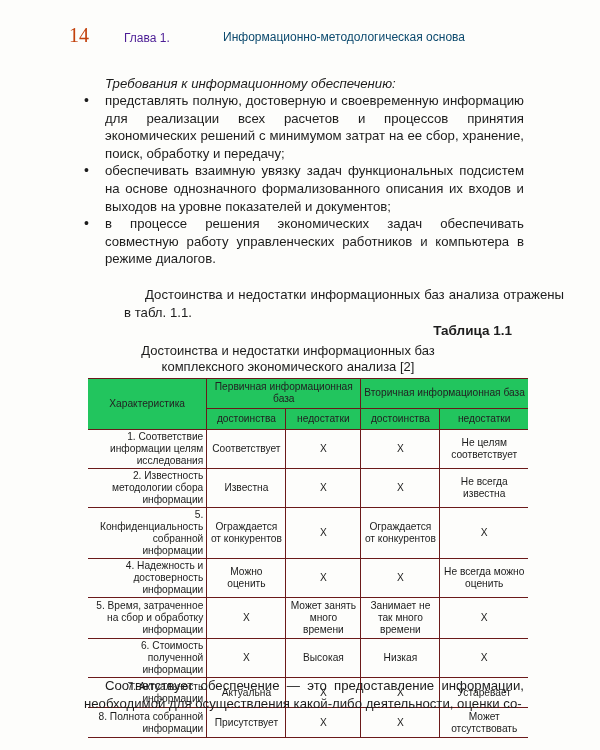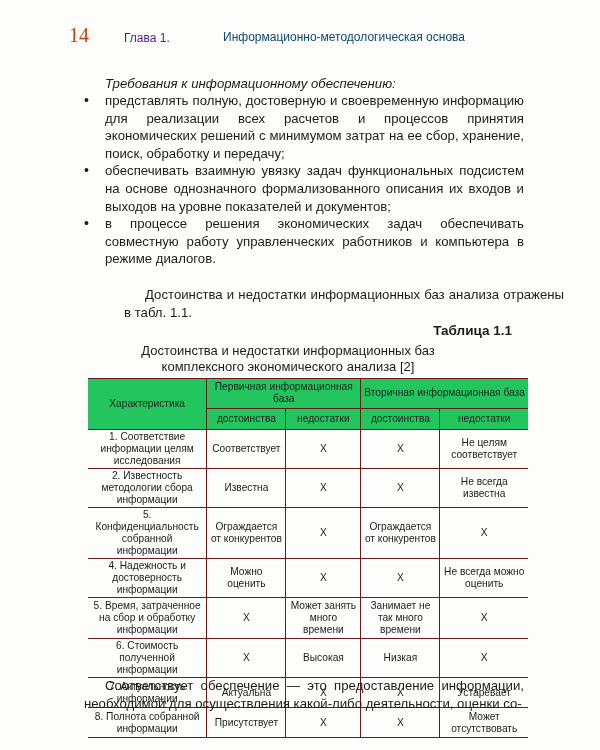--- a/index.html
+++ b/index.html
@@ -13,21 +13,21 @@
   ul.bullets li { position:relative; padding-left:21px; text-align:justify; }
   ul.bullets li::before { content:"•"; position:absolute; left:0; top:0; font-size:14px; }
   .para { position:absolute; left:84px; top:286px; width:440px; font-size:13.2px; line-height:17.6px; text-indent:21px; text-align:justify;margin-left:40px; }
   .table-label { position:absolute; right:88px; top:323px; font-weight:bold; font-size:13.5px; }
   .table-caption { position:absolute; left:128px; top:343px; width:320px; text-align:center; font-weight:normal; font-size:13px; line-height:16px; }
   table.t { position:absolute; left:88px; top:378px; width:440px; border-collapse:collapse; font-size:10.2px; line-height:12px; }
   table.t th, table.t td { border:1.5px solid #6b1a1a; border-left:1.2px solid #6b1a1a; border-right:1.2px solid #6b1a1a; padding:1px 3px; text-align:center; vertical-align:middle; }
   table.t tr > :first-child { border-left:none; }
   table.t tr > :last-child { border-right:none; }
   table.t thead th { background:#22c55e; font-weight:normal; color:#222; }
-  table.t tbody td:first-child { text-align:center; }
+  table.t tbody td:first-child { text-align:right; }
   table.t tbody td { height:27px; }
   .closing { position:absolute; left:84px; top:677px; width:440px; font-size:13.2px; line-height:17.6px; text-indent:21px; text-align:justify; }
 </style>
 </head>
 <body>
 
 <div>
   <div class="page-num">14</div>
   <div class="chapter">Глава 1.</div>
   <div class="running-title">

